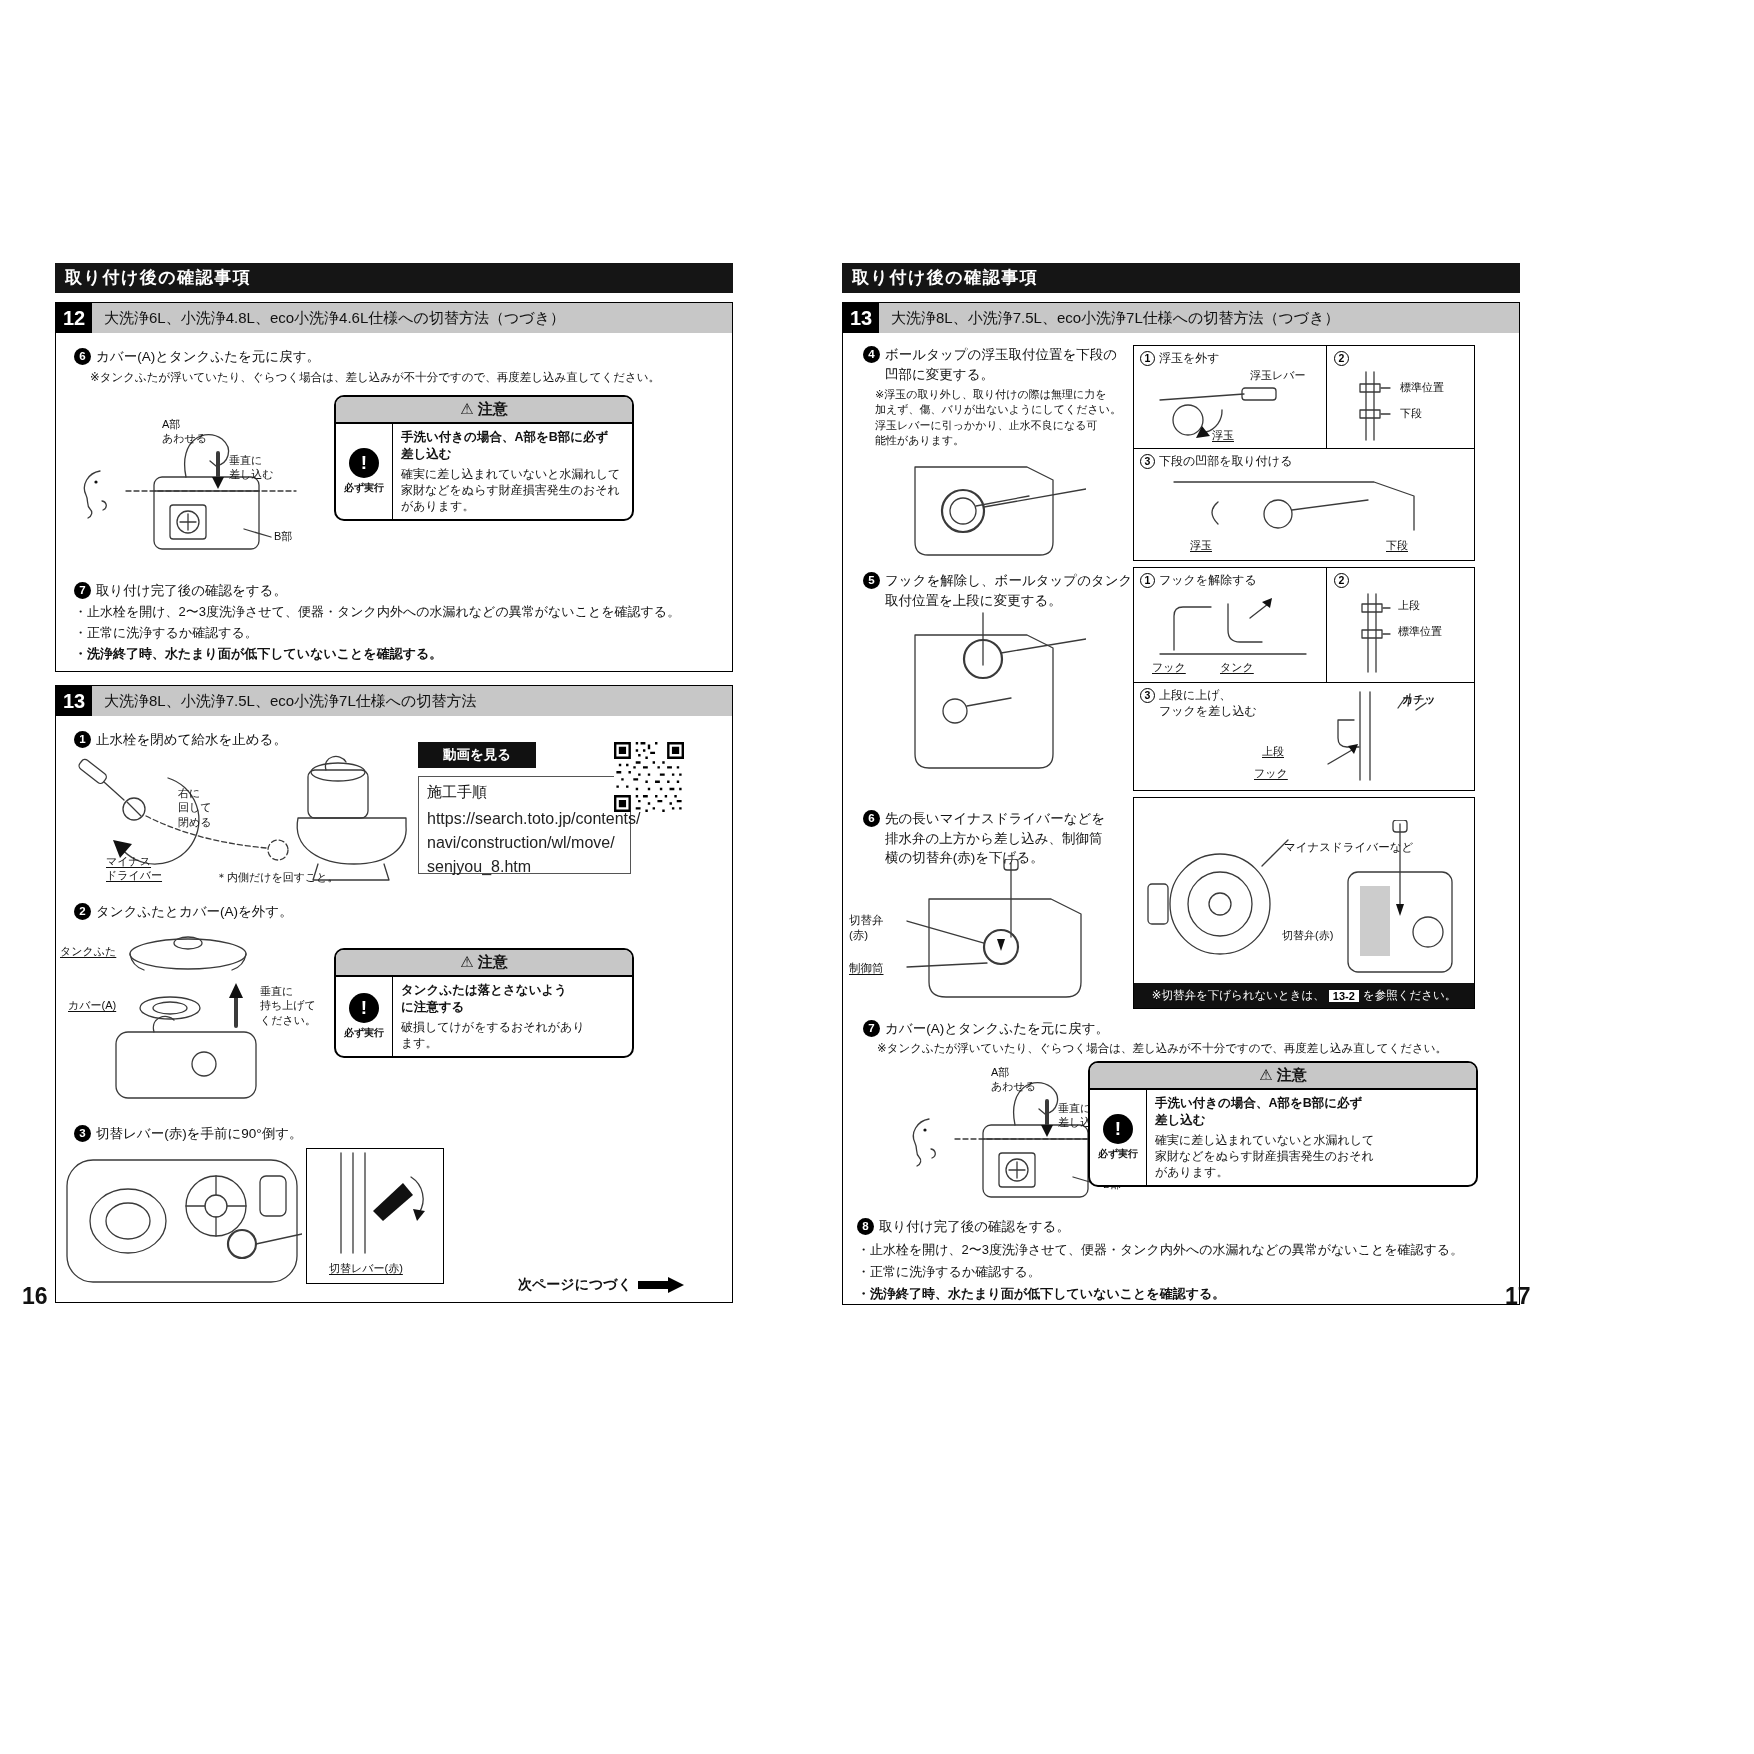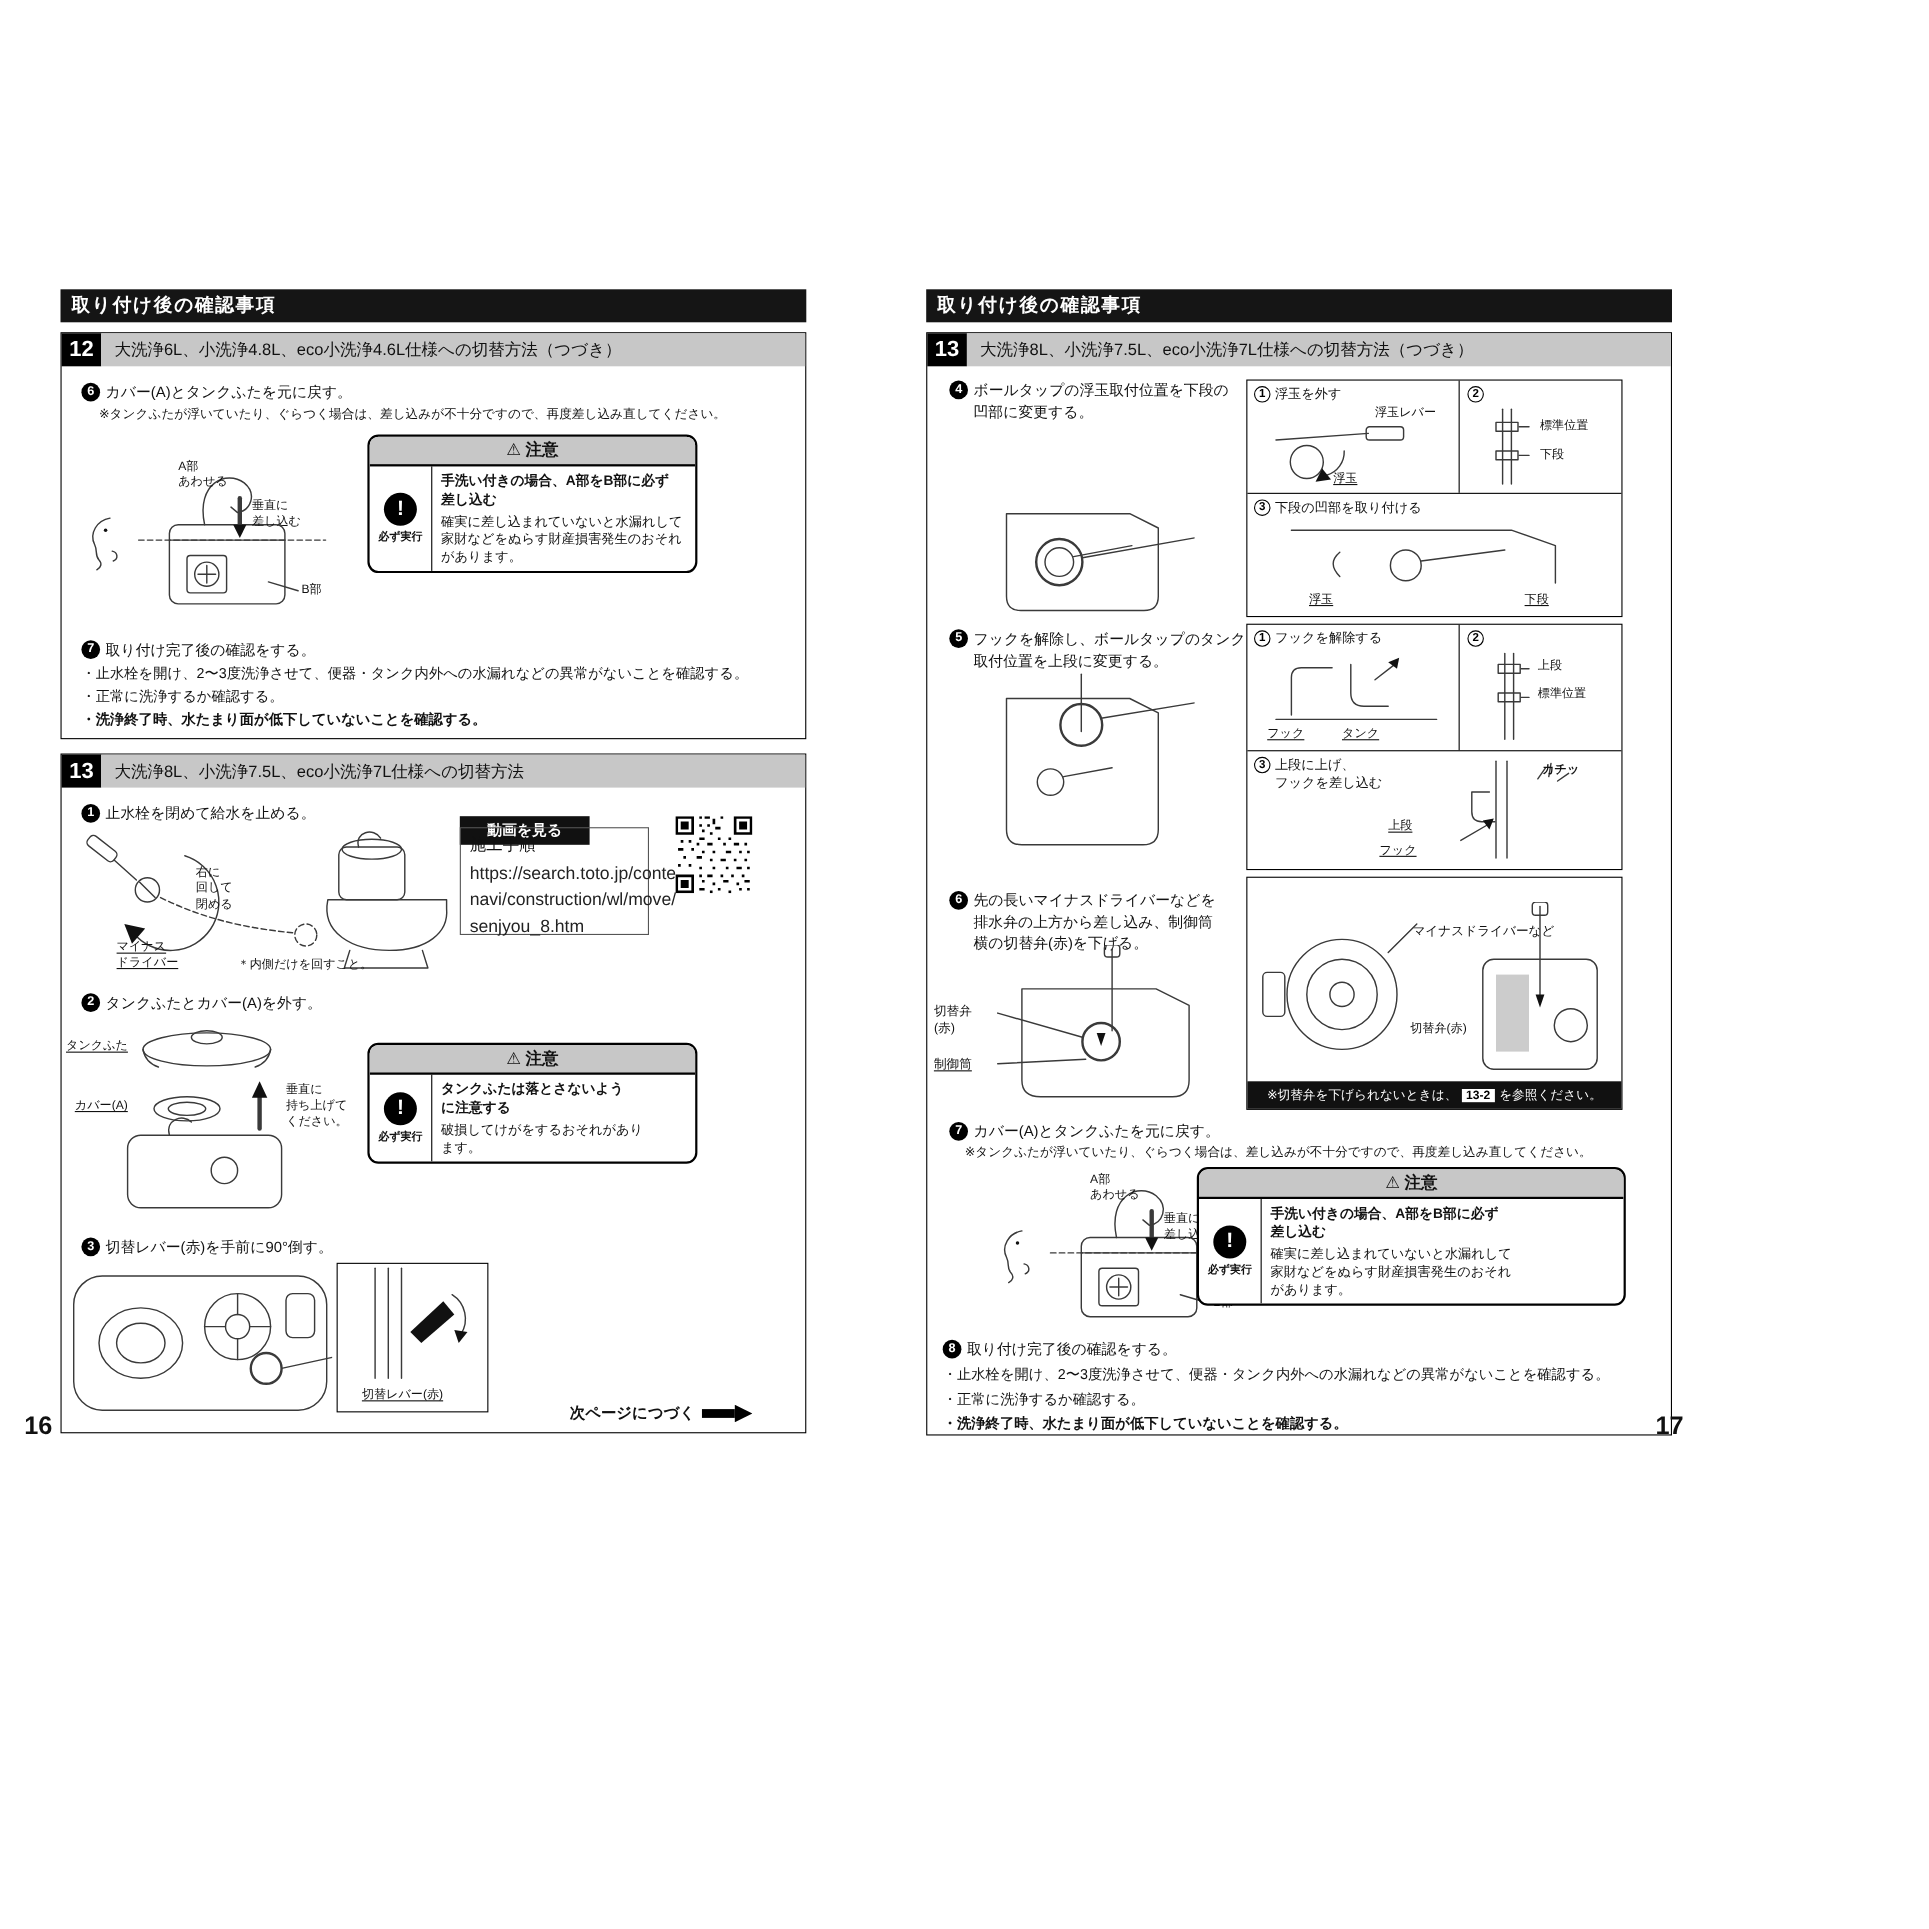--- a/index.html
+++ b/index.html
@@ -162,21 +162,21 @@
         <div class="lbl" style="left:112px; top:34px;">右に
 回して
 閉める</div>
         <div class="lbl ul" style="left:40px; top:102px;">マイナス
 ドライバー</div>
         <div class="lbl" style="left:150px; top:118px;">＊内側だけを回すこと。</div>
       </div>
 
       <div class="abs" style="left:362px; top:56px; width:270px; height:128px;">
         <div class="badge" style="left:0; top:0; width:118px; height:26px;">動画を見る</div>
-        <div class="vbox" style="left:0; top:10px; width:172px; height:98px;">
+        <div class="vbox" style="left:0; top:34px; width:213px; height:98px;">
           <div class="vtitle">施工手順</div>
           <div class="url">https://search.toto.jp/contents/
 navi/construction/wl/move/
 senjyou_8.htm</div>
         </div>
         <svg class="abs" style="left:196px; top:0;" width="70" height="70" viewBox="0 0 29 29">
           <rect width="29" height="29" fill="#fff"></rect>
           <path fill="#000" fill-rule="evenodd" d="M0,0h7v7h-7z M1,1v5h5v-5z M2,2h3v3h-3z"></path>
           <path fill="#000" fill-rule="evenodd" d="M22,0h7v7h-7z M23,1v5h5v-5z M24,2h3v3h-3z"></path>
           <path fill="#000" fill-rule="evenodd" d="M0,22h7v7h-7z M1,23v5h5v-5z M2,24h3v3h-3z"></path>
@@ -275,20 +275,24 @@
       <div class="sec-head">
         <div class="sec-num">13</div>
         <div class="sec-title">大洗浄8L、小洗浄7.5L、eco小洗浄7L仕様への切替方法（つづき）</div>
       </div>
 
       <div class="step" style="left:20px; top:42px;">
         <span class="stepnum">4</span>
         <span class="t">ボールタップの浮玉取付位置を下段の
 凹部に変更する。</span>
       </div>
+      <div class="note" style="left:32px; top:84px; width:250px; font-size:11px;">※浮玉の取り外し、取り付けの際は無理に力を
+加えず、傷、バリが出ないようにしてください。
+浮玉レバーに引っかかり、止水不良になる可
+能性があります。</div>
 
       <svg class="draw abs" style="left:48px; top:146px;" width="195" height="112" viewBox="0 0 195 112">
         <path d="M24,18 h112 l26,13 v62 q0,13 -13,13 h-112 q-13,0 -13,-13 z"></path>
         <circle cx="72" cy="62" r="13"></circle>
         <line x1="85" y1="57" x2="138" y2="47"></line>
         <circle cx="72" cy="62" r="21" class="hl"></circle>
         <line x1="93" y1="58" x2="195" y2="40"></line>
       </svg>
 
       <div class="panel" style="left:290px; top:42px; width:342px; height:216px;">

